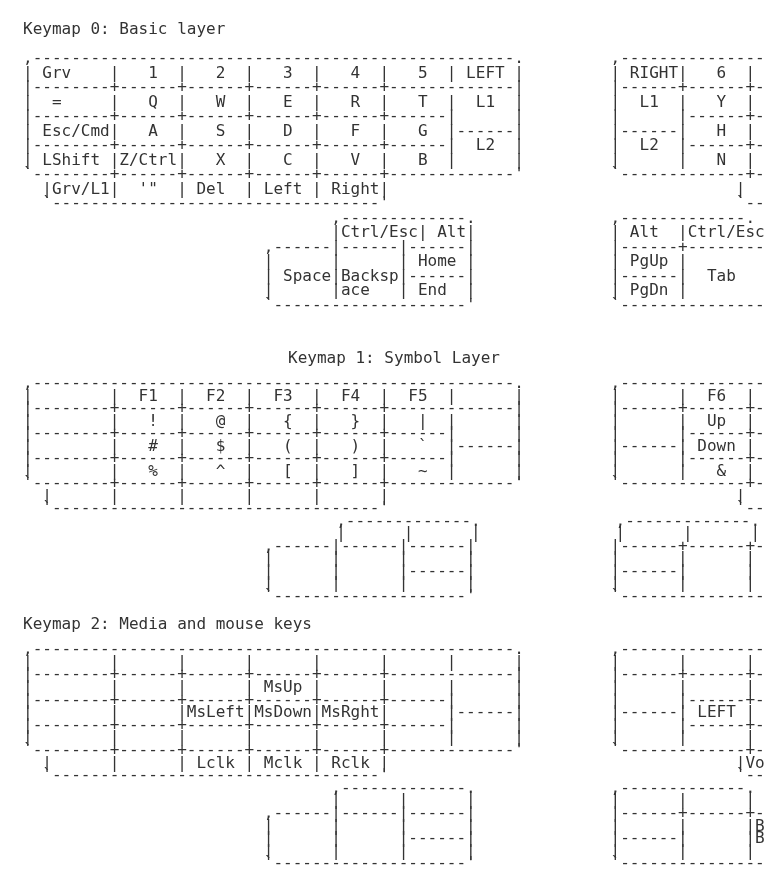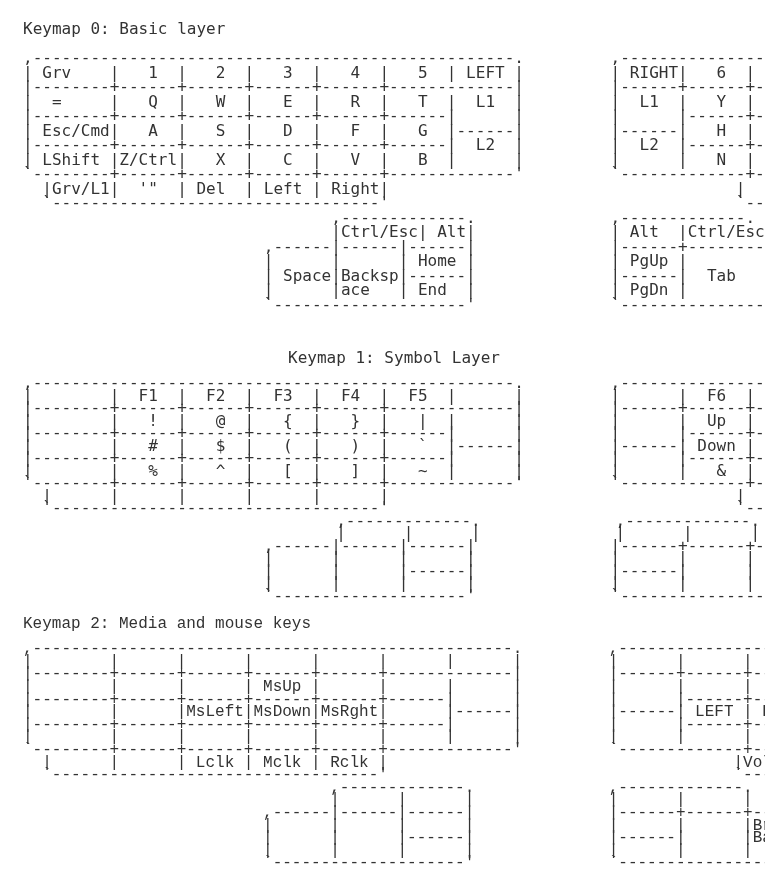--- a/index.html
+++ b/index.html
@@ -34,21 +34,21 @@
     line-height: inherit;
     white-space: pre;
   }
   
   .km0 { line-height: 14.5px; }
   .km0 .km-art { margin-top: 14.5px; }
   
   .km1 { line-height: 12.5px; margin-top: 40px; text-align: center; }
   .km1 .km-art { margin-top: 12.5px; }
   
-  .km2 { line-height: 12.6px; margin-top: 16px; font-family: Liberation Mono, monospace; }
+  .km2 { line-height: 12.6px; margin-top: 16px; }
   .km2 .km-art { margin-top: 12.6px; }
 </style>
 </head>
 <body>
 
 <div class="page" style="color: rgb(51, 51, 51); background: rgb(255, 255, 255);">
 
   <section class="km km0">
     <div class="km-title">Keymap 0: Basic layer</div>
     <pre class="km-art">,--------------------------------------------------.         ,--------------------------------------------------.

